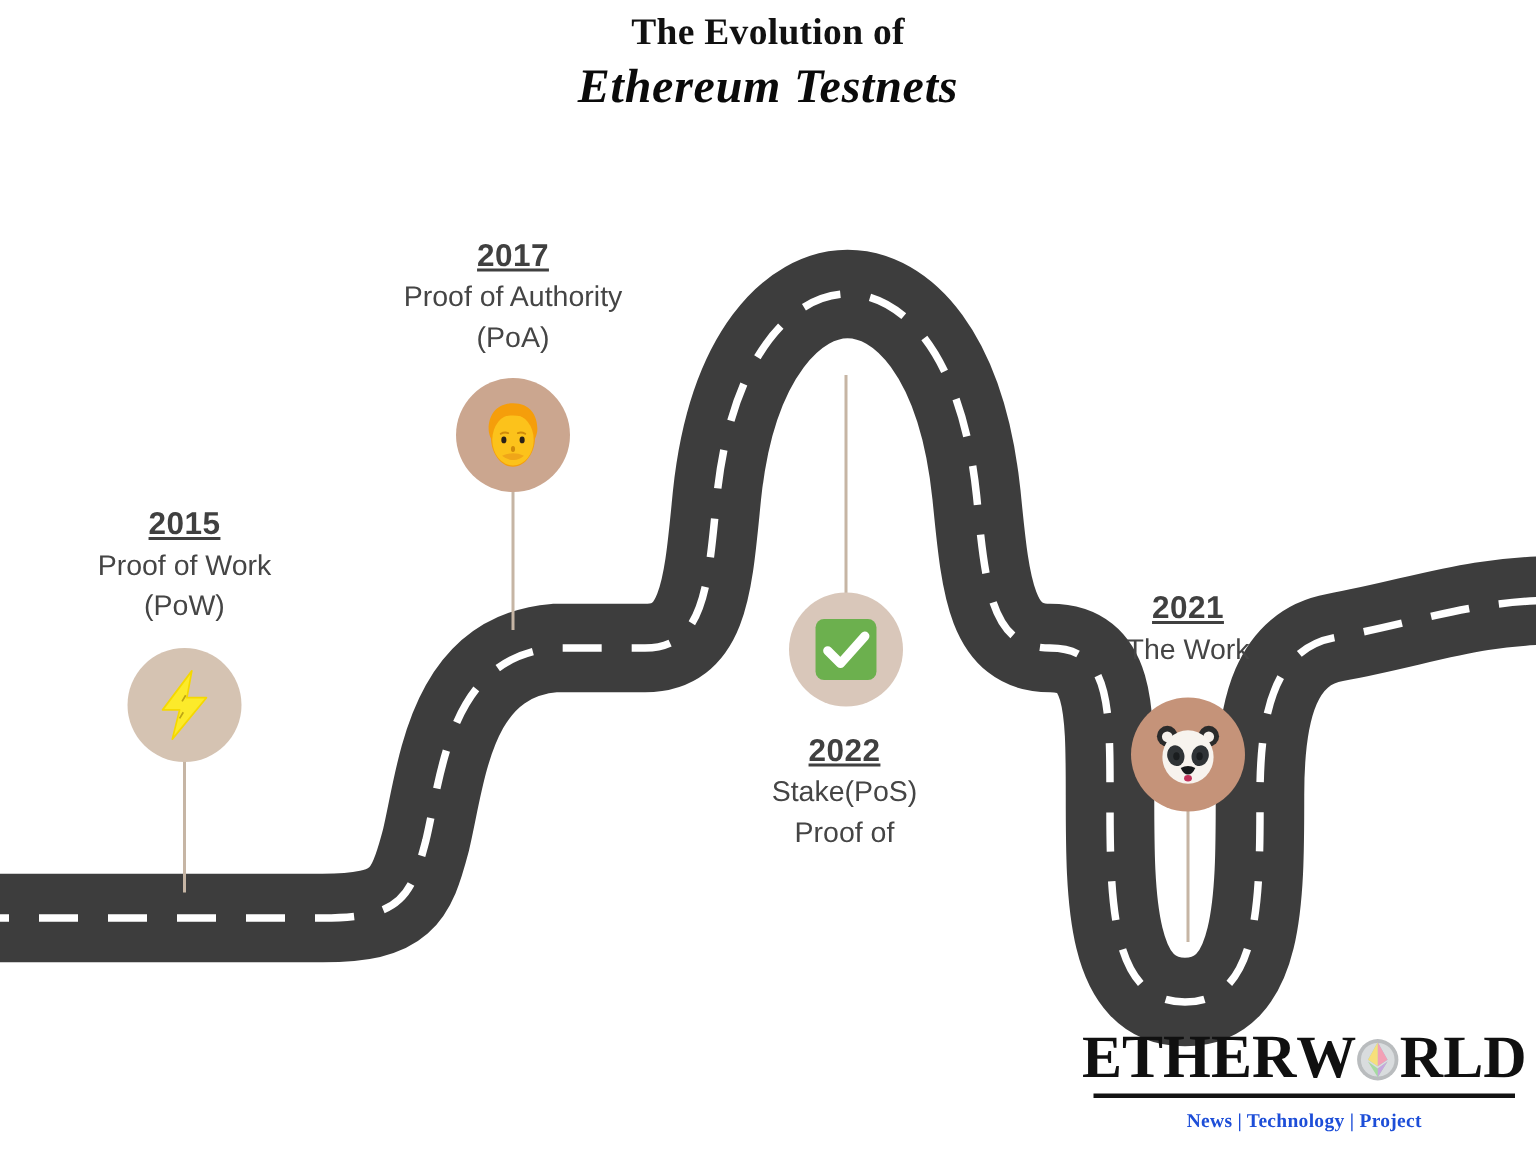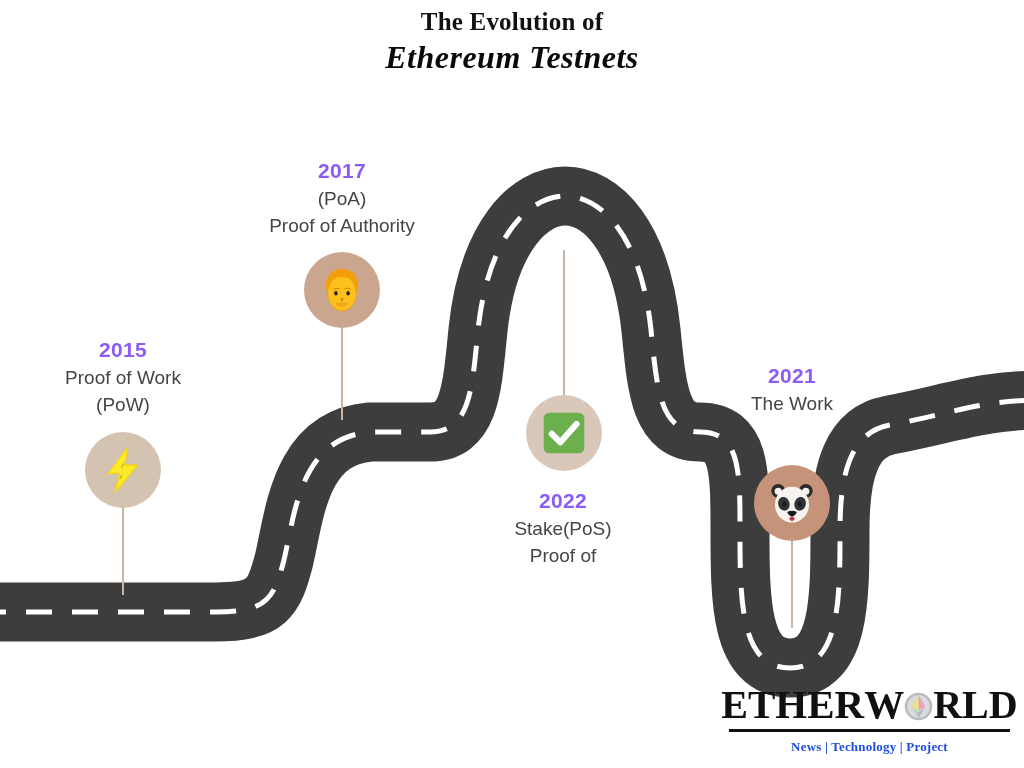--- a/index.html
+++ b/index.html
@@ -62,23 +62,24 @@
   }
   .ms-text {
     position: absolute;
     text-align: center;
     color: #3c3c3c;
     width: 260px;
   }
   .ms-year {
     font-size: 21px;
     font-weight: bold;
-    color: #8b5cf6;
+    color: #404040;
     letter-spacing: 0.3px;
     line-height: 1.35;
+    text-decoration: underline;
   }
   .ms-label {
     font-size: 19px;
     font-weight: normal;
     color: #454545;
     line-height: 1.28;
     margin-top: 2px;
   }
   .ms-stem {
     position: absolute;
@@ -193,22 +194,22 @@
       <svg class="ms-emoji" viewBox="0 0 64 64">
         <polygon points="38,4 14,36 28,36 22,60 50,26 34,26" fill="#fcea2b" stroke="#f5d800" stroke-width="1.4" stroke-linejoin="round"></polygon>
         <path d="M33 24 L30 29 M31 38 L28 43" stroke="#8a6d00" stroke-width="1.4" opacity="0.55"></path>
       </svg>
     </div>
   </div>
 
   <div class="milestone">
     <div class="ms-text" style="left:212px; top:157px;">
       <div class="ms-year">2017</div>
+      <div class="ms-label">Proof of Authority</div>
       <div class="ms-label">(PoA)</div>
-      <div class="ms-label">Proof of Authority</div>
     </div>
     <div class="ms-stem" style="left:341px; top:322px; height:98px;"></div>
     <div class="ms-circle" style="left:304px; top:252px; background:#cba68f;">
 
       <svg class="ms-emoji" viewBox="0 0 64 64">
         <path d="M32 6 C18 6 12 16 12 27 C12 30 13 33 14 35 C14 45 21 58 32 58 C43 58 50 45 50 35 C51 33 52 30 52 27 C52 16 46 6 32 6 Z" fill="#f59e0b"></path>
         <ellipse cx="32" cy="36" rx="17" ry="21" fill="#fcc21b"></ellipse>
         <path d="M15 24 C15 12 22 7 32 7 C42 7 49 12 49 24 C46 20 42 16 32 16 C22 16 18 20 15 24 Z" fill="#f59e0b"></path>
         <ellipse cx="24.5" cy="36" rx="2.1" ry="2.8" fill="#2a2118"></ellipse>
         <ellipse cx="39.5" cy="36" rx="2.1" ry="2.8" fill="#2a2118"></ellipse>
@@ -230,21 +231,21 @@
       </svg>
     </div>
     <div class="ms-text" style="left:433px; top:487px;">
       <div class="ms-year">2022</div>
       <div class="ms-label">Stake(PoS)</div>
       <div class="ms-label">Proof of</div>
     </div>
   </div>
 
   <div class="milestone">
-    <div class="ms-text" style="left:662px; top:362px;">
+    <div class="ms-text" style="left:662px; top:392px;">
       <div class="ms-year">2021</div>
       <div class="ms-label">The Work</div>
     </div>
     <div class="ms-stem" style="left:791px; top:534px; height:94px;"></div>
     <div class="ms-circle" style="left:754px; top:465px; background:#c59379;">
 
       <svg class="ms-emoji" viewBox="0 0 64 64">
         <ellipse cx="15" cy="17" rx="8.5" ry="8.5" fill="#2b2b2b"></ellipse>
         <ellipse cx="49" cy="17" rx="8.5" ry="8.5" fill="#2b2b2b"></ellipse>
         <ellipse cx="15" cy="17.5" rx="4.4" ry="4.4" fill="#f5f0eb"></ellipse>

